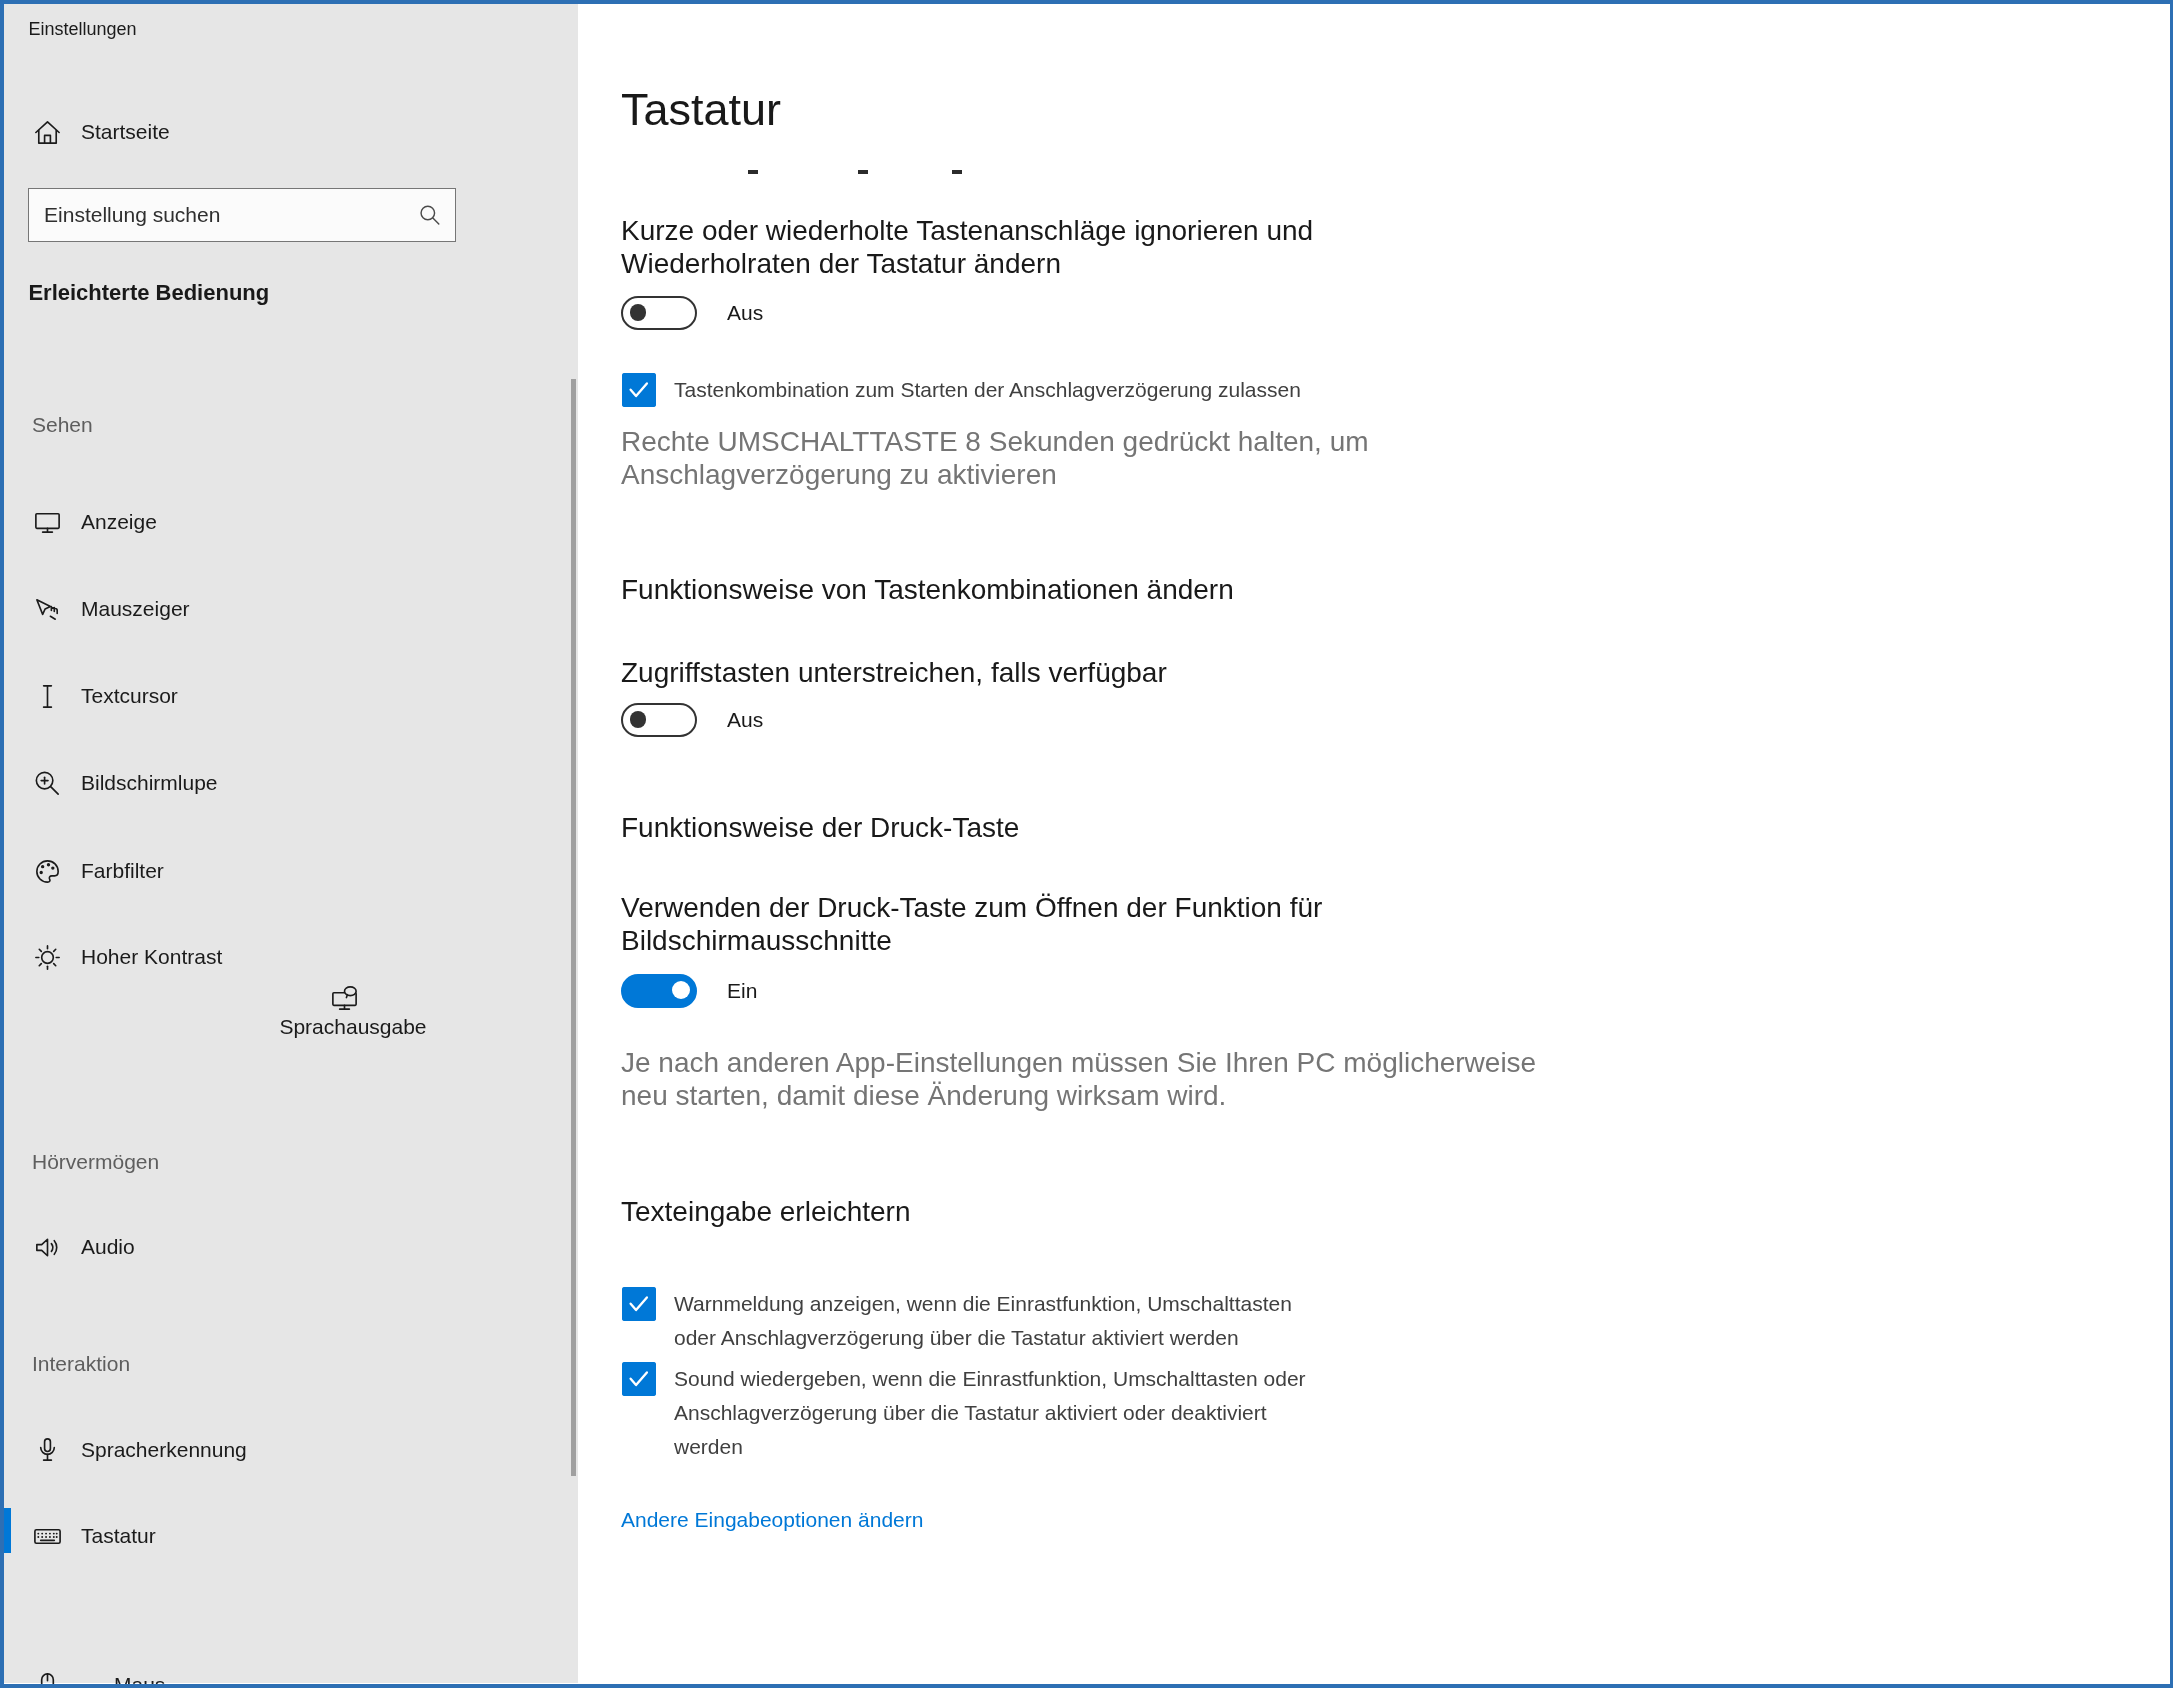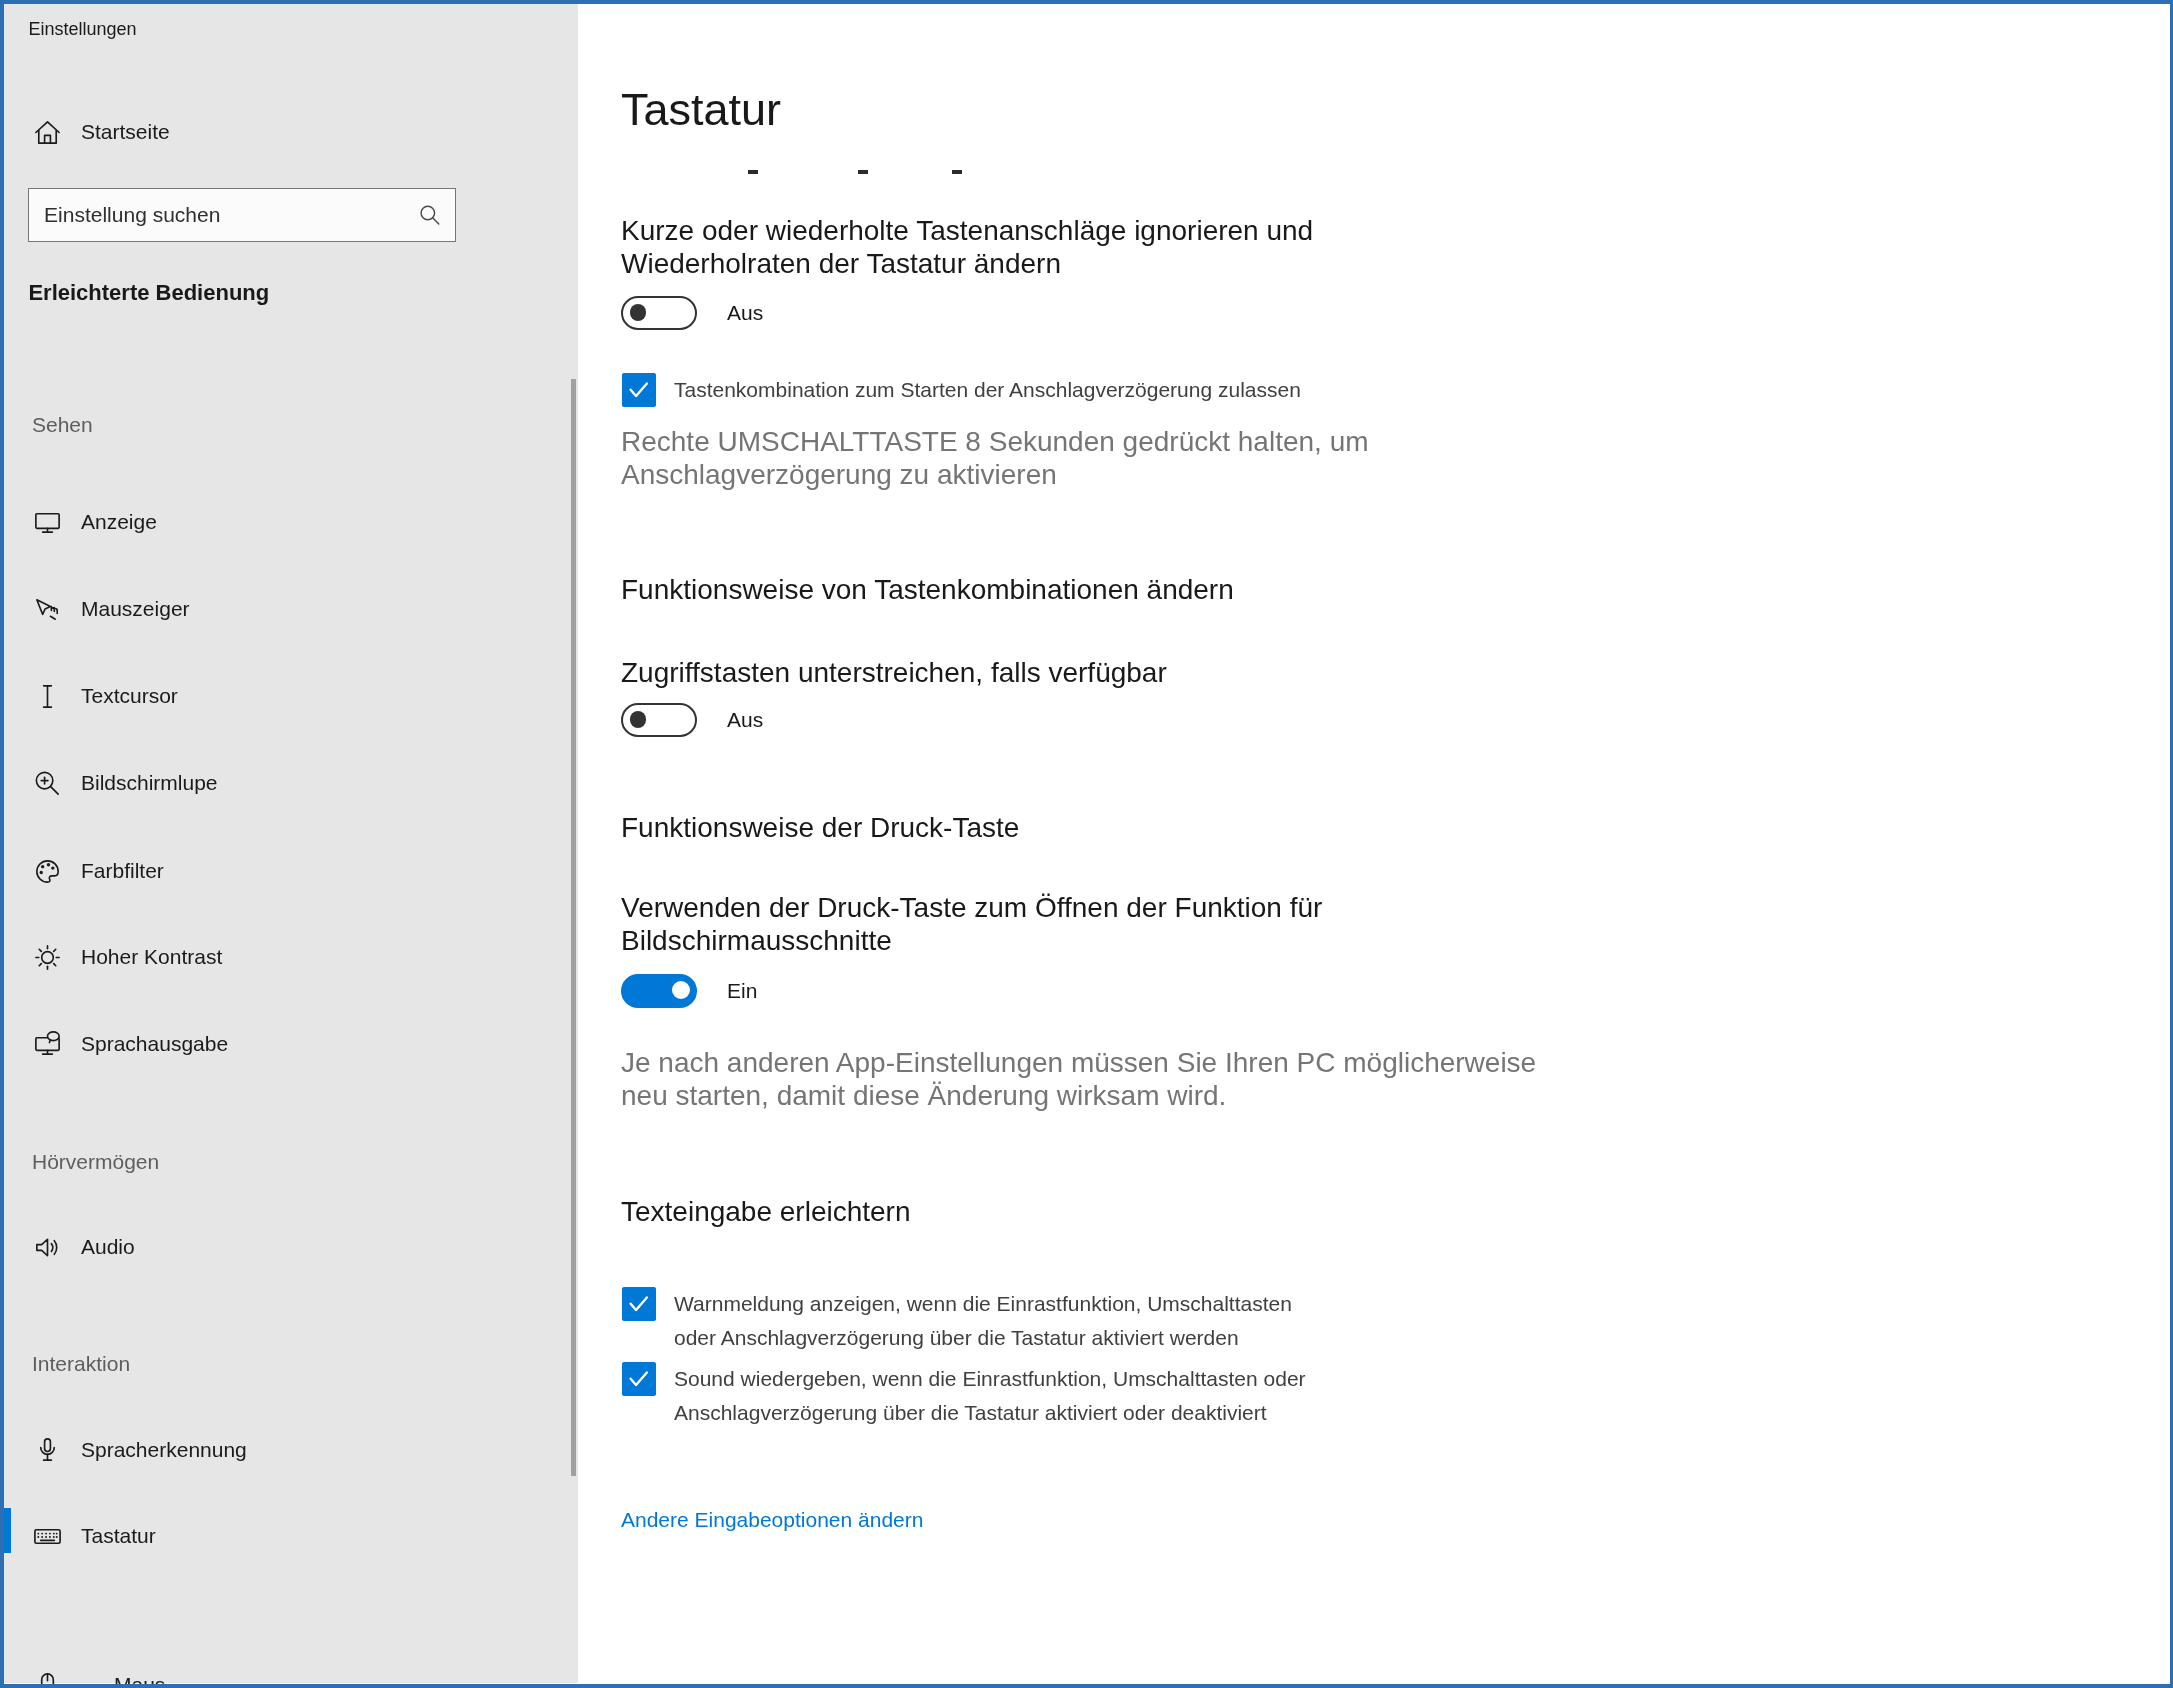--- a/index.html
+++ b/index.html
@@ -150,21 +150,21 @@
             <path d="M25 16 H28"></path>
             <path d="M7.5 7.5 L9.6 9.6"></path>
             <path d="M22.4 22.4 L24.5 24.5"></path>
             <path d="M24.5 7.5 L22.4 9.6"></path>
             <path d="M9.6 22.4 L7.5 24.5"></path>
           </svg>
       </span>
       <span class="lbl">Hoher Kontrast</span>
     </div>
 
-    <div class="nav-row" style="top:1012px;">
+    <div class="nav-row" style="top:980px;flex-direction:column;">
       <span class="ico">
         <svg class="icon" width="31" height="31" viewBox="0 0 32 32">
             <rect x="4" y="9" width="24" height="13" rx="1"></rect>
             <path d="M16 22 V26"></path>
             <path d="M11 26 H21"></path>
             <ellipse cx="22" cy="7.5" rx="6" ry="4.5" fill="#e6e6e6"></ellipse>
             <path d="M19 11 L18 14"></path>
           </svg>
       </span>
       <span class="lbl">Sprachausgabe</span>
@@ -305,20 +305,21 @@
 
     <div class="check-row" style="top:1358px;">
       <span class="checkbox">
         <svg width="23.5" height="23.5" viewBox="0 0 26 26">
             <path d="M4 13 L10 20 L22 6" stroke="#ffffff" stroke-width="2.6" fill="none" stroke-linecap="round" stroke-linejoin="round"></path>
           </svg>
       </span>
       <span class="check-lbl">
         <div>Sound wiedergeben, wenn die Einrastfunktion, Umschalttasten oder</div>
         <div>Anschlagverzögerung über die Tastatur aktiviert oder deaktiviert</div>
+        <div>werden</div>
       </span>
     </div>
 
     <a class="link" style="top:1504px;">Andere Eingabeoptionen ändern</a>
   </div>
 
 </div>
 
 
 </body></html>

